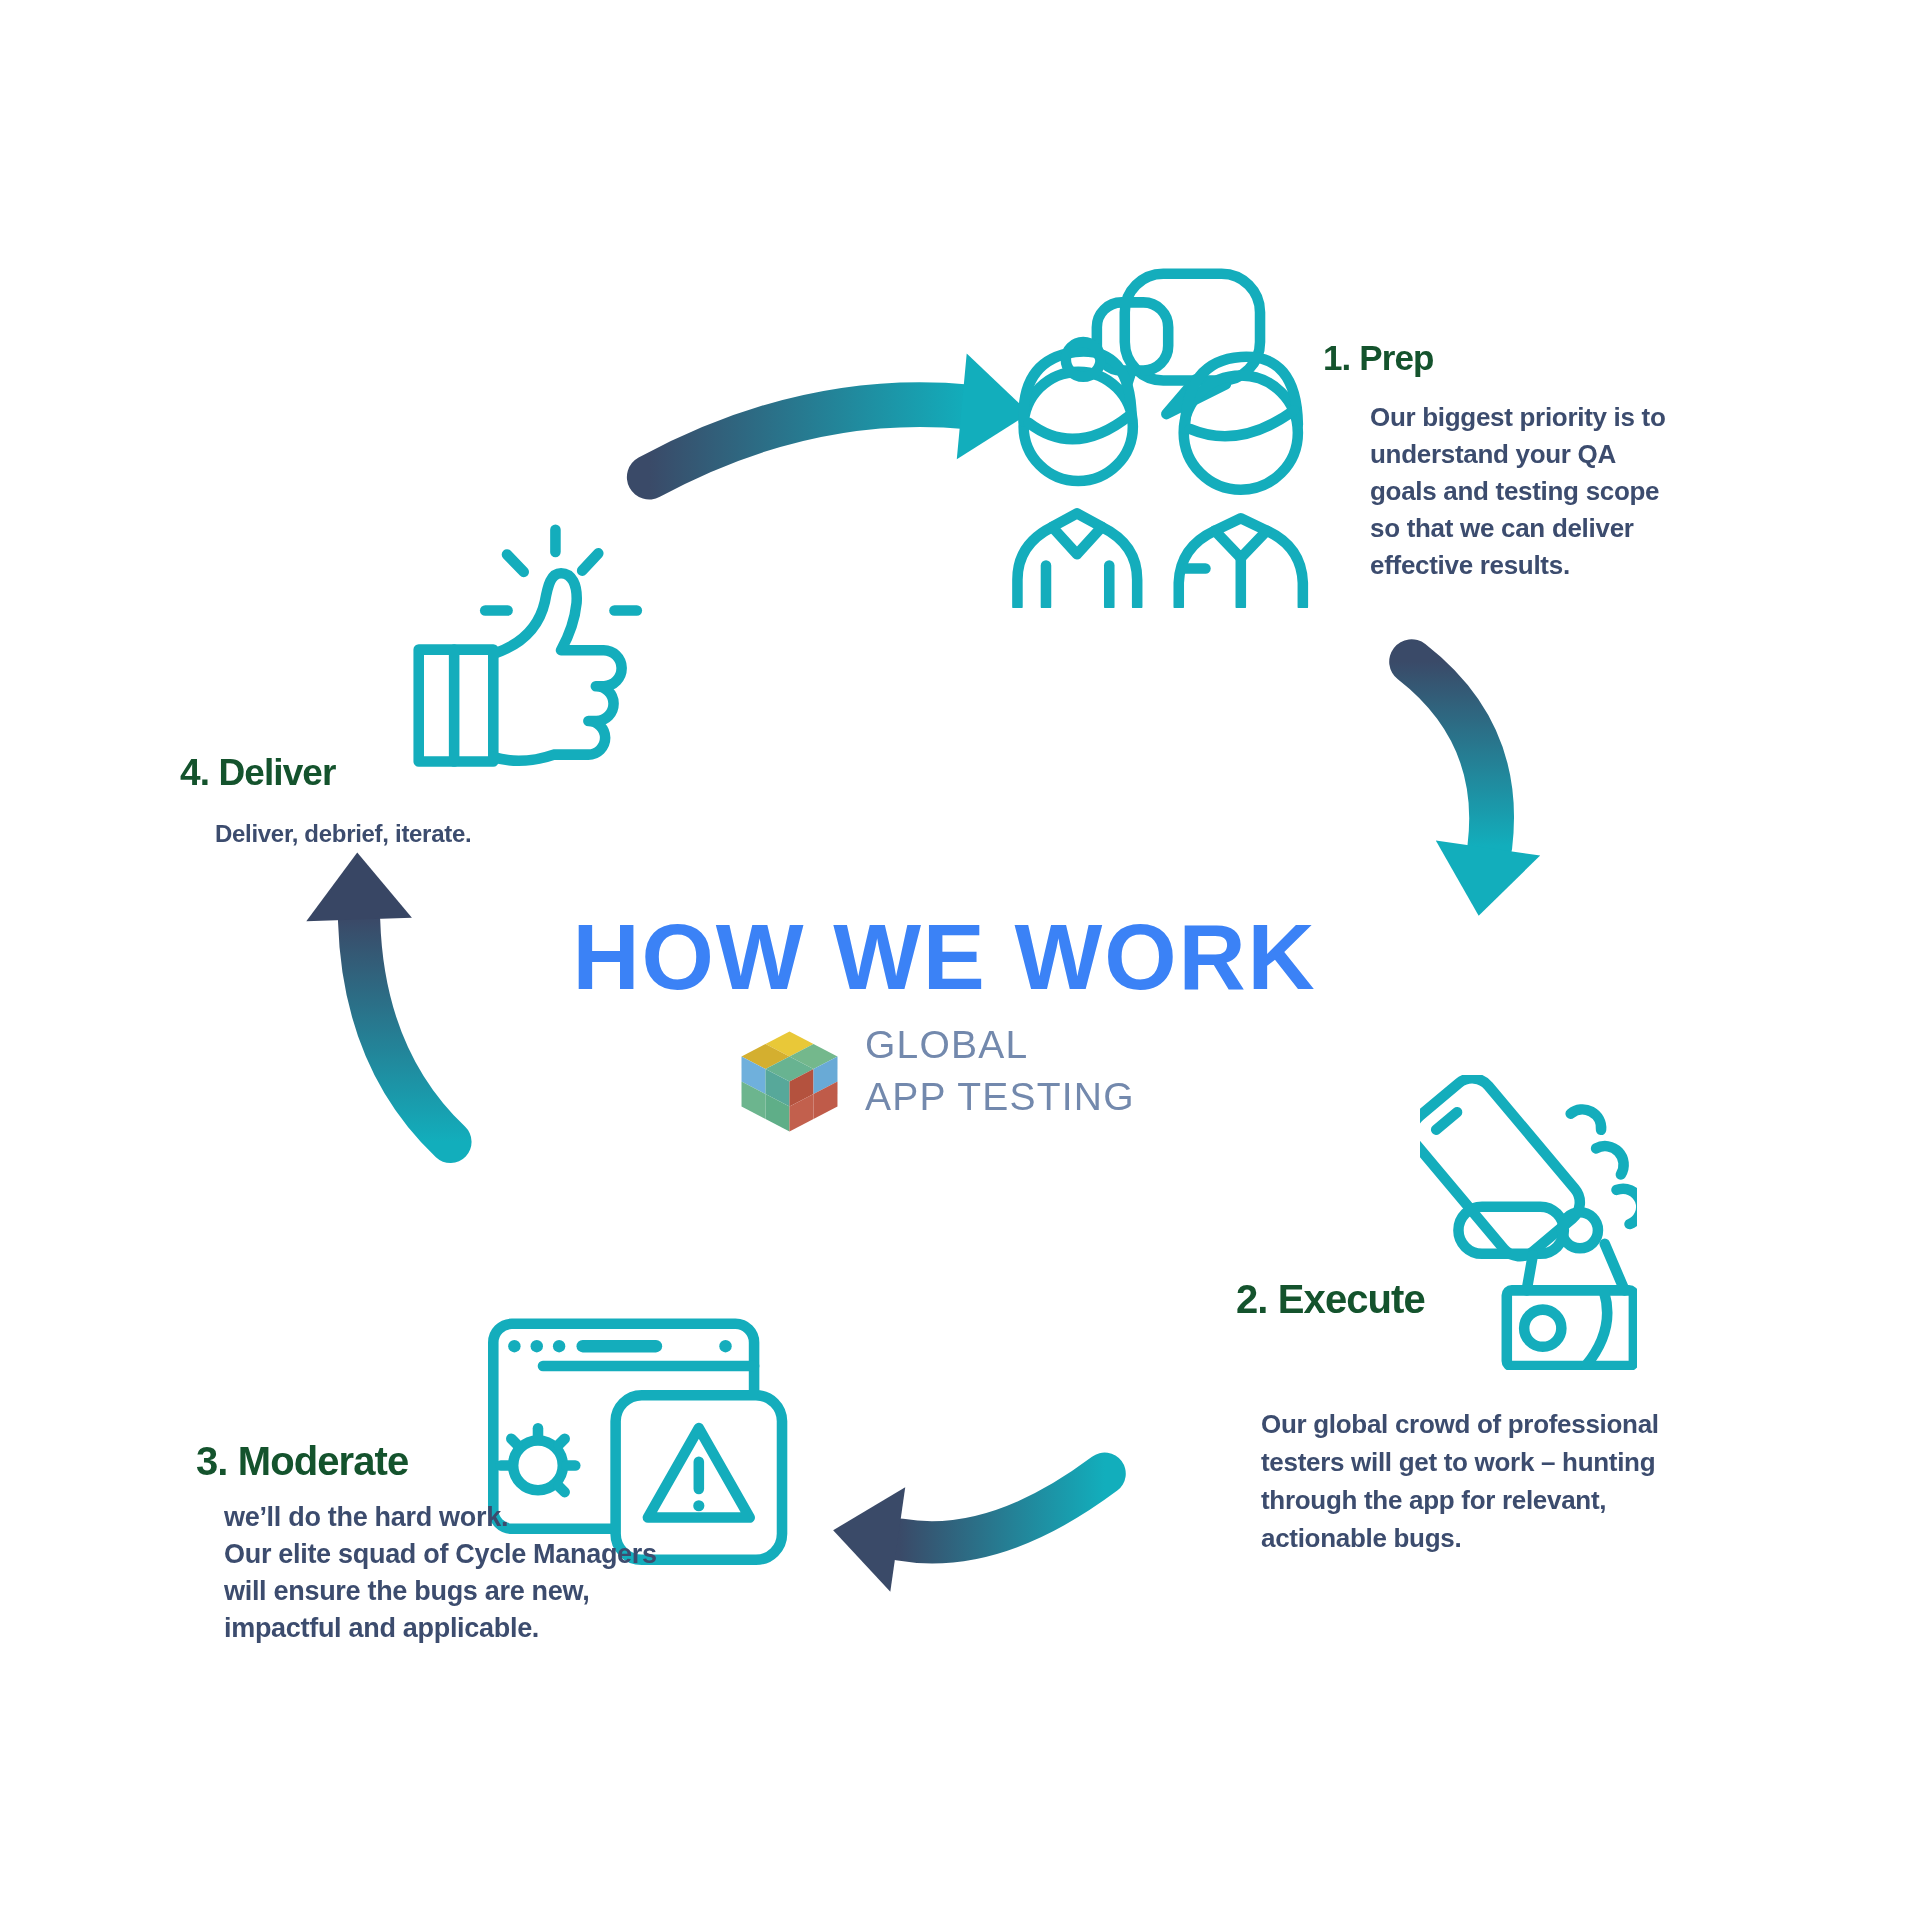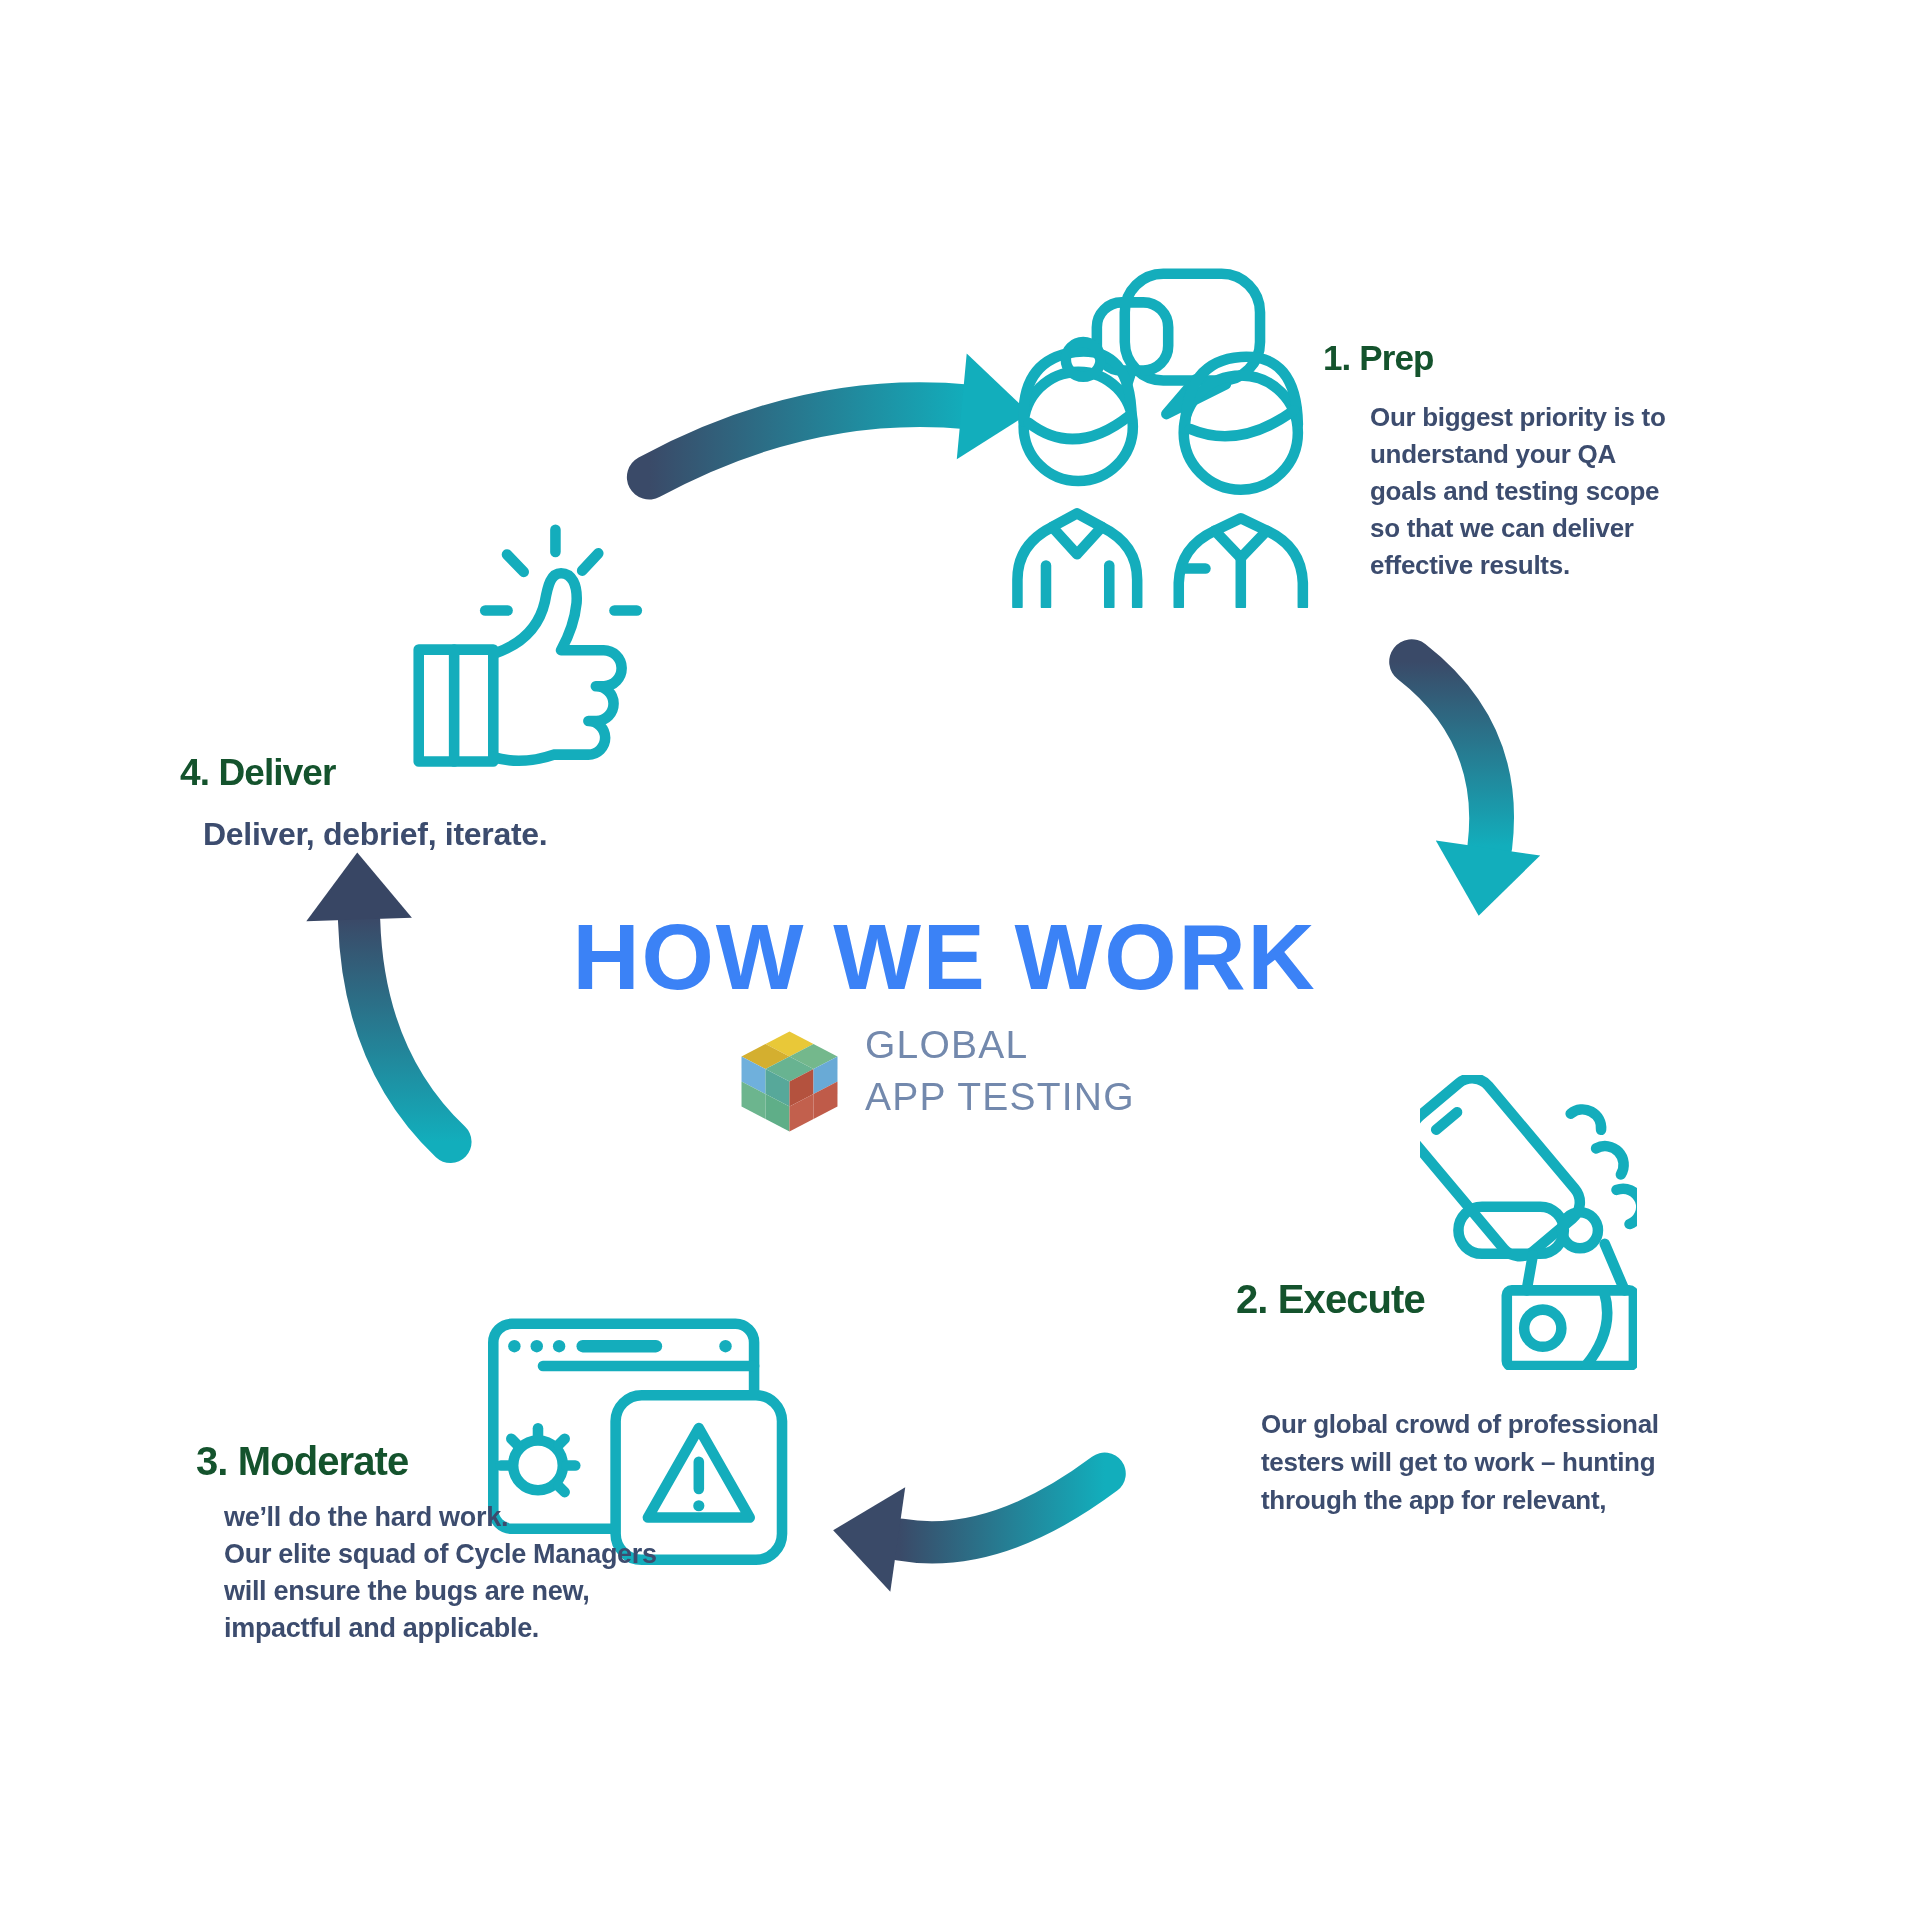--- a/index.html
+++ b/index.html
@@ -19,21 +19,21 @@
     left:553px;top:911px;width:783px;text-align:center;
     color:#3b82f6;font-weight:700;font-size:93px;letter-spacing:1.9px;line-height:1;white-space:nowrap;
   }
   #prep-heading{left:1323px;top:340px;font-size:35px;}
   #prep-body{left:1353px;top:399px;font-size:26px;line-height:37px;margin-left:17px;}
   #execute-heading{left:1236px;top:1279px;font-size:40px;}
   #execute-body{left:1261px;top:1381px;font-size:26px;line-height:38px;margin-top:24px;}
   #moderate-heading{left:196px;top:1441px;font-size:40px;}
   #moderate-body{left:224px;top:1499px;font-size:27px;line-height:37px;}
   #deliver-heading{left:180px;top:738px;font-size:37px;margin-top:16px;}
-  #deliver-body{left:203px;top:819px;font-size:32px;line-height:30px;}
+  #deliver-body{left:215px;top:819px;font-size:24px;line-height:30px;}
   #logo-text{
     left:865px;top:1019px;color:#7389ad;font-weight:400;font-size:39px;
     line-height:52px;letter-spacing:1.2px;white-space:nowrap;
   }
   svg{display:block;}
   .icon-stroke{fill:none;stroke:#14adbc;stroke-width:17;stroke-linecap:round;stroke-linejoin:round;}
   .icon-fill{fill:#14adbc;stroke:none;}
 </style>
 </head>
 <body>
@@ -193,20 +193,21 @@
     <div>goals and testing scope</div>
     <div>so that we can deliver</div>
     <div>effective results.</div>
   </div>
 
   <div id="execute-heading" class="abs heading">2. Execute</div>
   <div id="execute-body" class="abs body-text">
     <div>Our global crowd of professional</div>
     <div>testers will get to work – hunting</div>
     <div>through the app for relevant,</div>
+    <div>actionable bugs.</div>
   </div>
 
   <div id="moderate-heading" class="abs heading">3. Moderate</div>
   <div id="moderate-body" class="abs body-text">
     <div>we’ll do the hard work.</div>
     <div>Our elite squad of Cycle Managers</div>
     <div>will ensure the bugs are new,</div>
     <div>impactful and applicable.</div>
   </div>
 

